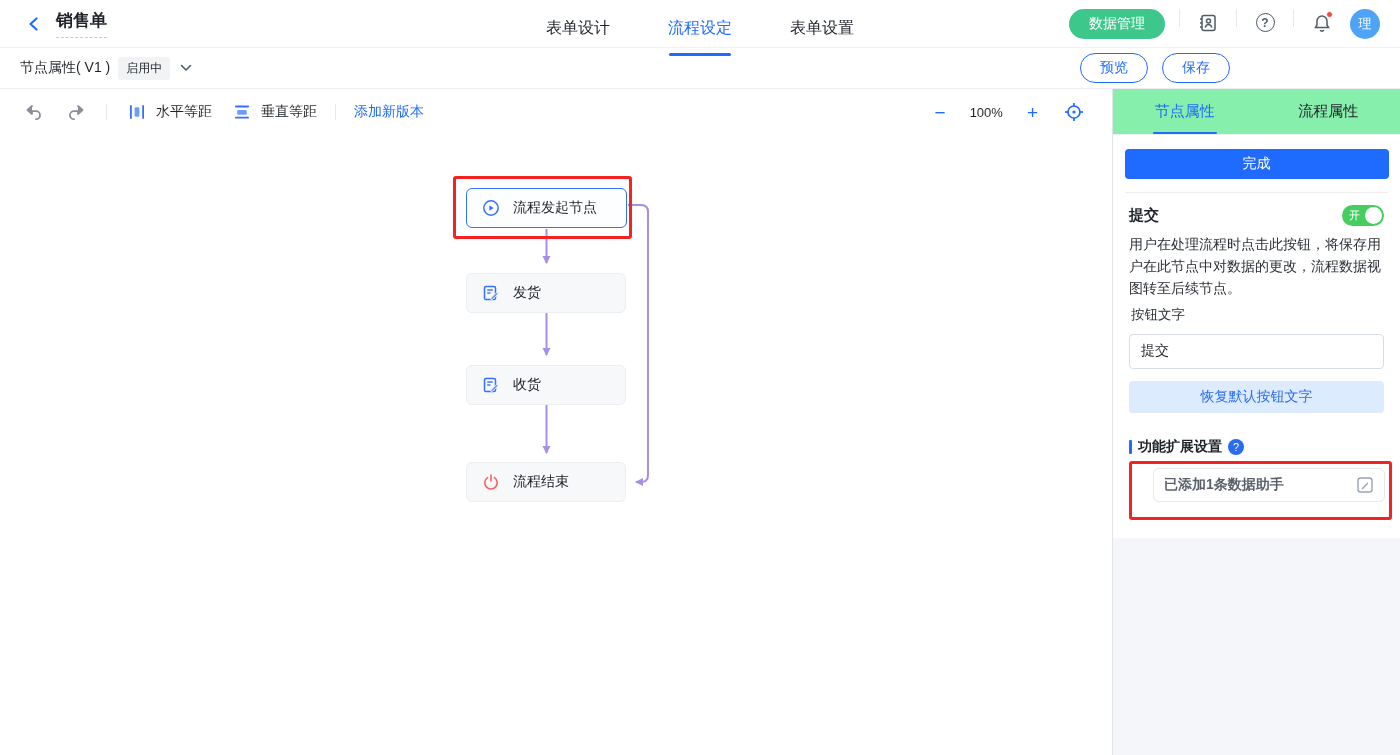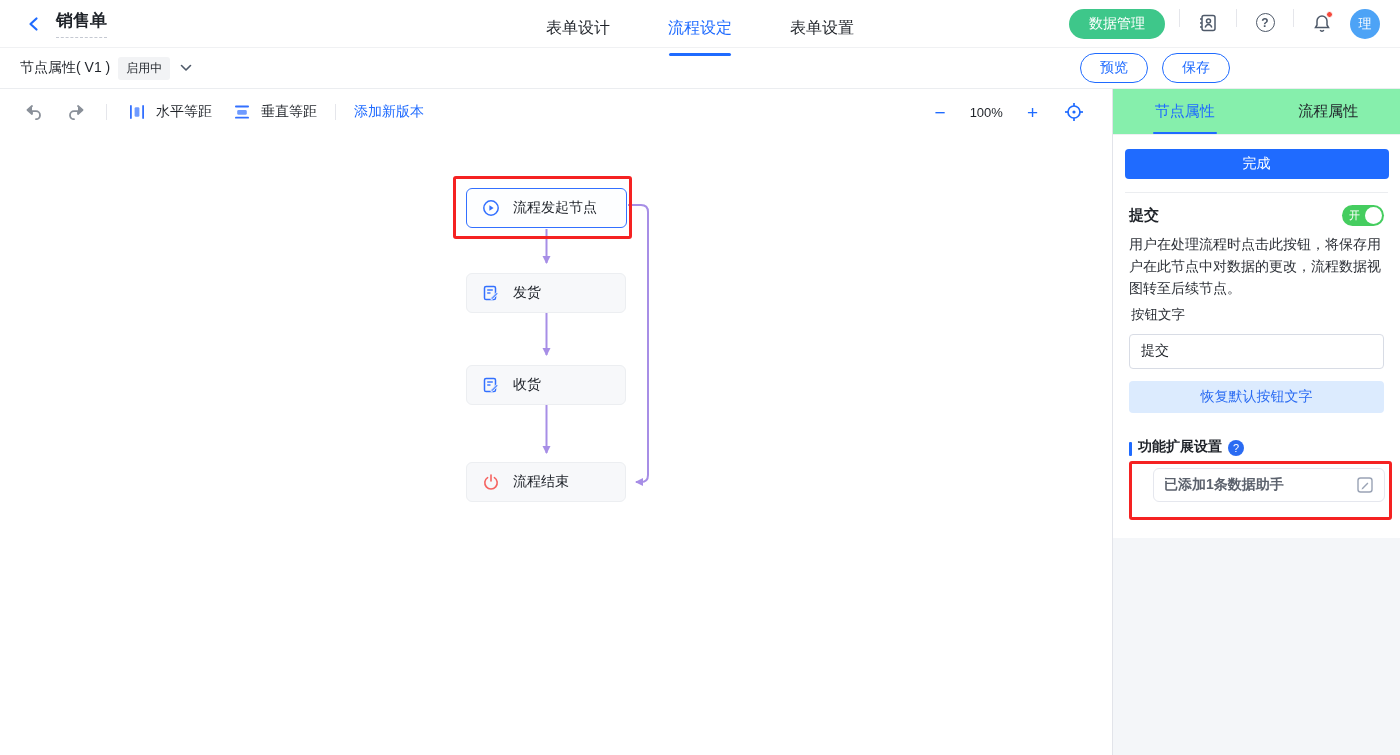--- a/index.html
+++ b/index.html
@@ -63,21 +63,21 @@
   .p-body { padding:0 16px; }
   .submit-row { display:flex; align-items:center; justify-content:space-between; margin-top:12px; }
   .submit-label { font-size:15px; font-weight:bold; color:#1f2329; }
   .toggle { width:42px; height:21px; border-radius:11px; background:#45cd5f; position:relative; cursor:pointer; display:flex; align-items:center; }
   .toggle-text { color:#fff; font-size:11px; margin-left:7px; }
   .toggle-knob { position:absolute; right:2px; top:2px; width:17px; height:17px; border-radius:50%; background:#fff; }
   .p-desc { margin-top:8px; font-size:14px; line-height:1.57; color:#2b2f36; }
   .p-sublabel { margin-top:6px; font-size:13.5px; color:#2b2f36; padding-left:2px; }
   .p-input { margin-top:10px; width:100%; height:35px; border:1px solid #d8dce5; border-radius:4px; padding:0 11px; font-size:14px; color:#1f2329; font-family:inherit; background:#fff; outline:none; }
   .btn-light { margin-top:12px; width:100%; height:32px; background:#dcebfe; color:#2a6bf2; border:none; border-radius:4px; font-size:14px; cursor:pointer; font-family:inherit; }
-  .section-head { margin-top:25px; display:flex; align-items:flex-end; gap:6px; }
+  .section-head { margin-top:25px; display:flex; align-items:center; gap:6px; }
   .sec-bar { width:3px; height:14px; background:#1f6bff; border-radius:1px; }
   .sec-title { font-size:14px; font-weight:bold; color:#1f2329; }
   .q-filled { width:16px; height:16px; border-radius:50%; background:#2a6bf2; color:#fff; font-size:11px; display:flex; align-items:center; justify-content:center; cursor:pointer; }
   .ext-annot { margin:5px 8px 0 16px; border:3px solid #f52222; border-radius:3px; padding:4px 4px 15px 21px;font-weight:bold; }
   .ext-row { background:#fff; border:1px solid #e5e7ee; border-radius:6px; height:34px; display:flex; align-items:center; padding:0 10px; cursor:pointer; }
   .ext-text { font-size:14px; color:#5b616c; flex:1; }
 </style>
 </head>
 <body>
 

